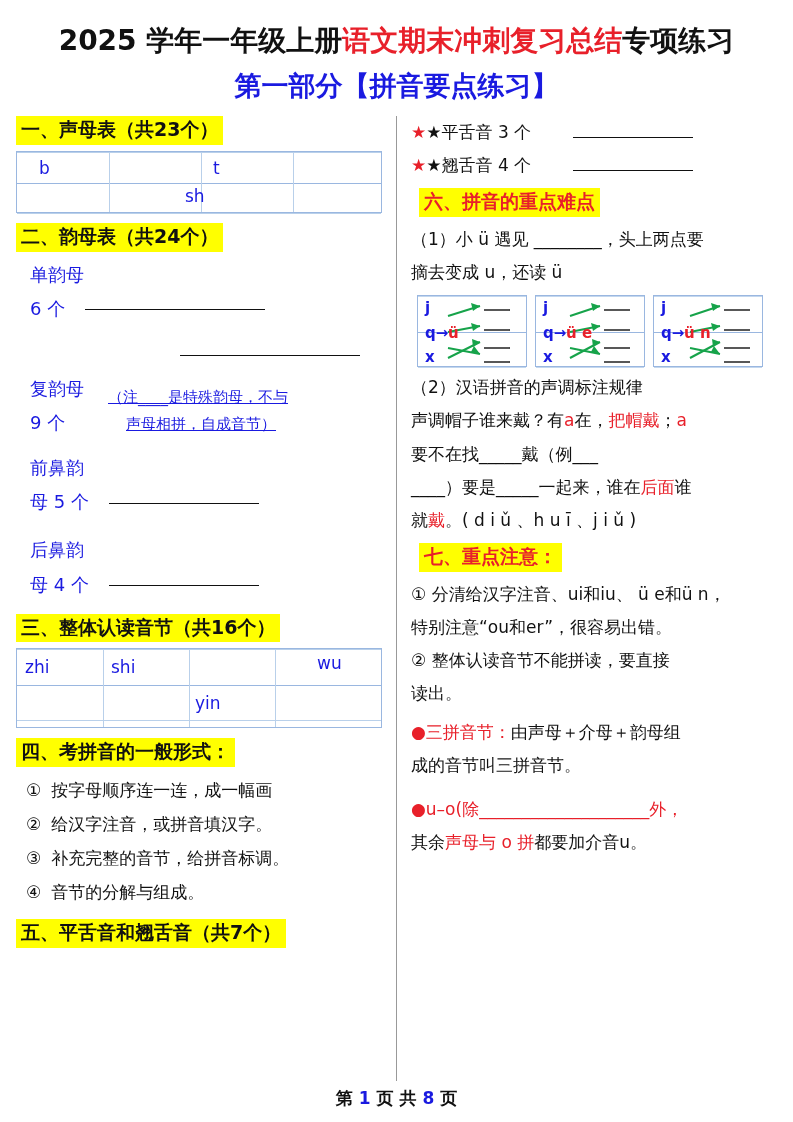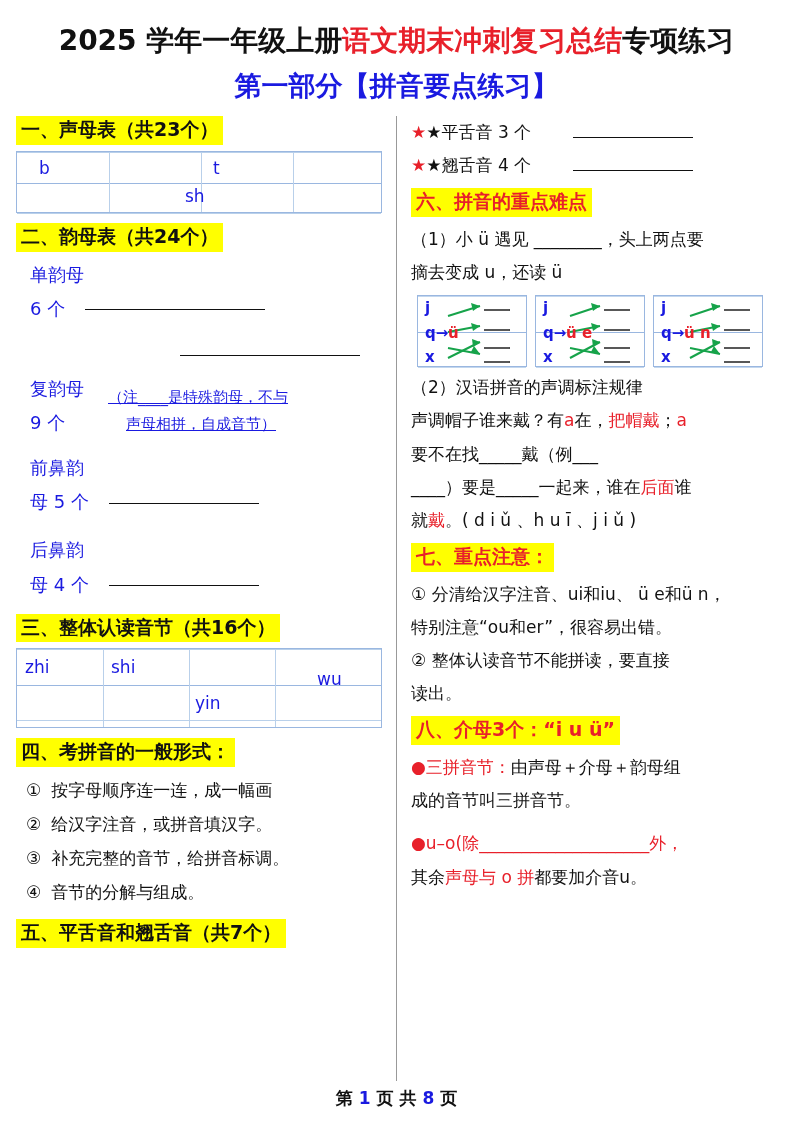--- a/index.html
+++ b/index.html
@@ -43,21 +43,21 @@
   .hl {
     display:inline-block;
     background:#ffff00;
     color:#111;
     font-weight:bold;
     font-size:19px;
     padding:2px 5px 3px 5px;
     line-height:1.25;
     margin:0;
   }
-  .hl.red { color:#e8202a; }
+  .hl.red { color:#e8202a;margin-left:8px; }
   .heading-row { margin:10px 0 6px 0; }
   .heading-row.first { margin-top:0; }
 
   
   .ruled {
     position:relative;
     border:1px solid #9ab7e0;
     height:62px;
     margin:4px 0 6px 0;
     background:#fff;
@@ -223,21 +223,21 @@
 
       <div class="ruled ruled2">
         <div class="hline" style="top:0px;"></div>
         <div class="hline mid" style="top:36px;"></div>
         <div class="hline" style="top:71px;"></div>
         <div class="vline" style="left:86px;"></div>
         <div class="vline" style="left:172px;"></div>
         <div class="vline" style="left:258px;"></div>
         <div class="py" style="left:8px; top:8px;">zhi</div>
         <div class="py" style="left:94px; top:8px;">shi</div>
-        <div class="py" style="left:300px; top:20px;">wu</div>
+        <div class="py" style="left:300px; top:4px;">wu</div>
         <div class="py" style="left:178px; top:44px;">yin</div>
       </div>
 
       <div class="heading-row">
         <span class="hl">四、考拼音的一般形式：</span>
       </div>
 
       <div class="numlist">
         <div class="numitem">
           <span class="circ">①</span><span>按字母顺序连一连，成一幅画</span>
@@ -389,23 +389,20 @@
         <span class="hl red">七、重点注意：</span>
       </div>
 
       <div class="rline">
         <span>①  分清</span><span>给汉字注音、ui和iu、 ü e和ü n，</span>
       </div>
       <div class="rline">特别注意“ou和er”，很容易出错。</div>
       <div class="rline">②  整体认读音节不能拼读，要直接</div>
       <div class="rline">读出。</div>
 
-      <div class="heading-row" style="margin-top:6px;">
-        <span class="hl red">八、介母3个：“i    u    ü”</span>
-      </div>
 
       <div class="rline" style="margin-top:6px;">
         <span class="red">●</span><span class="red">三拼音节：</span><span>由声母＋介母＋韵母组</span>
       </div>
       <div class="rline">成的音节叫三拼音节。</div>
 
       <div class="rline" style="margin-top:10px;">
         <span class="red">●u–o(除____________________外，</span>
       </div>
       <div class="rline">

